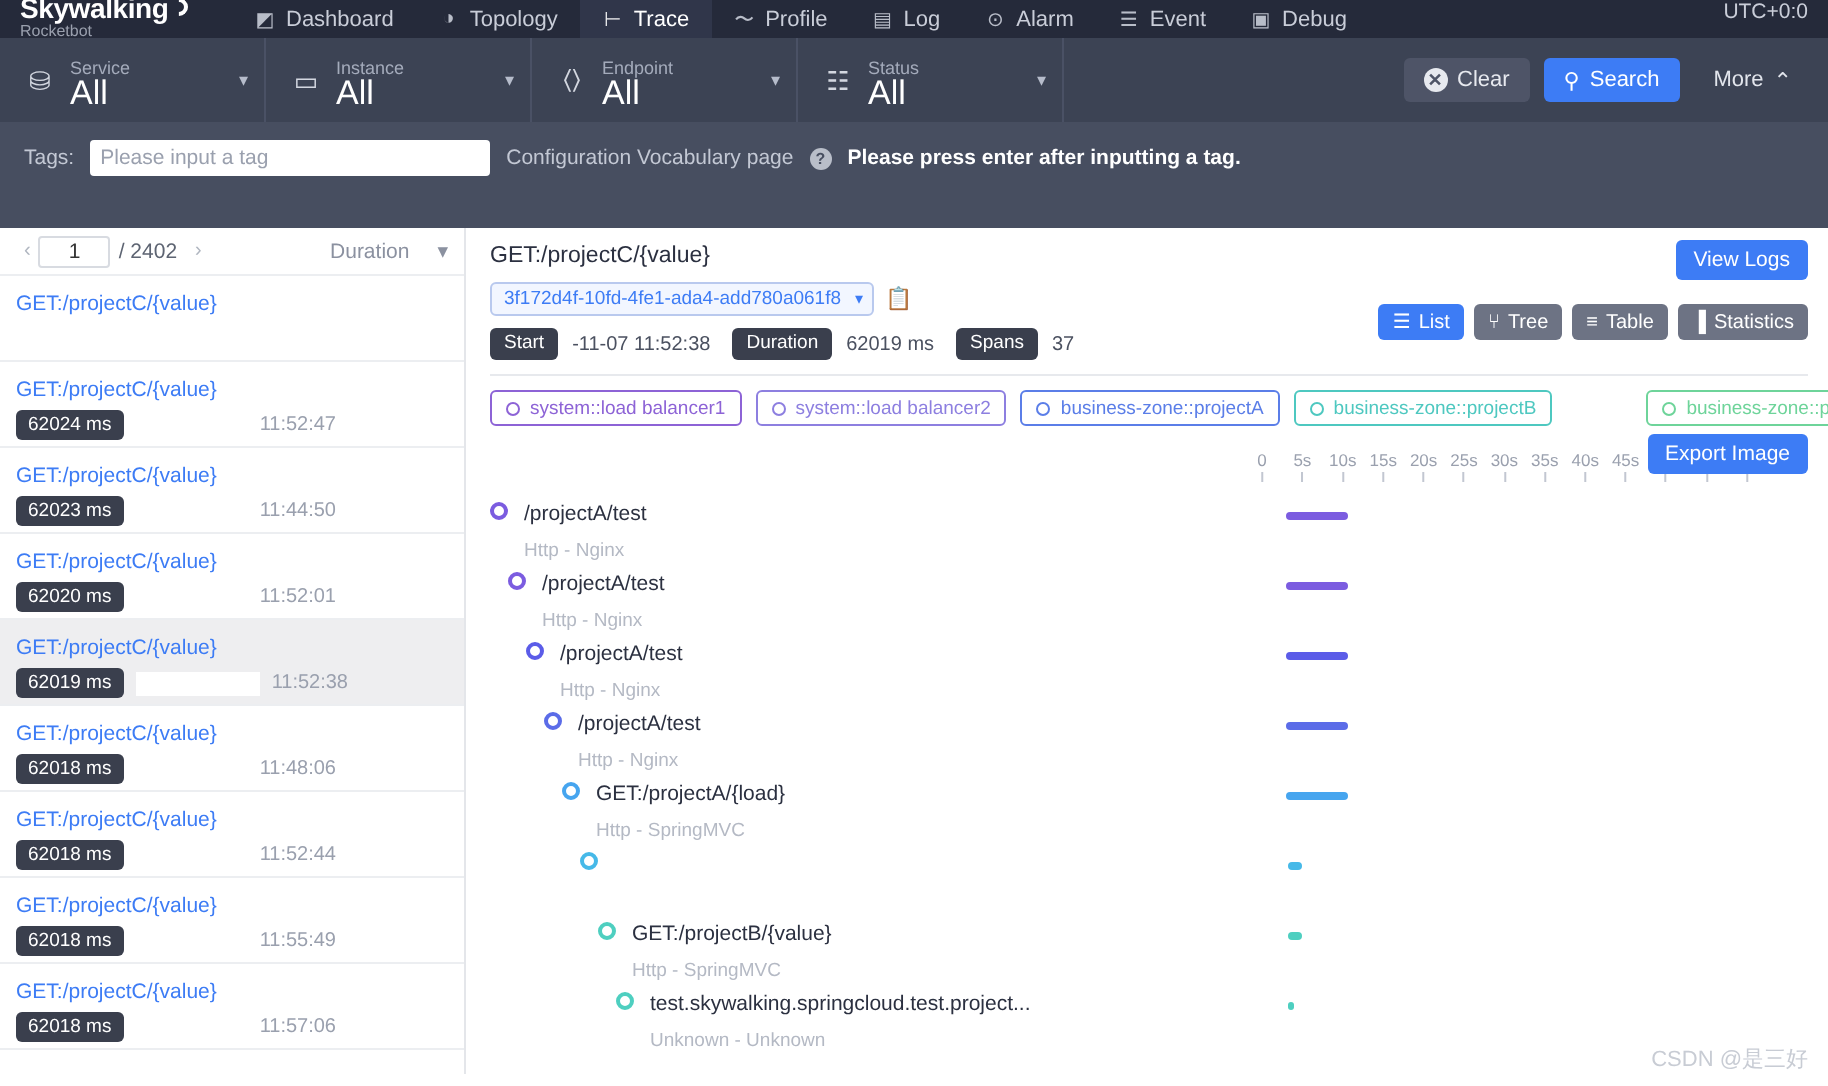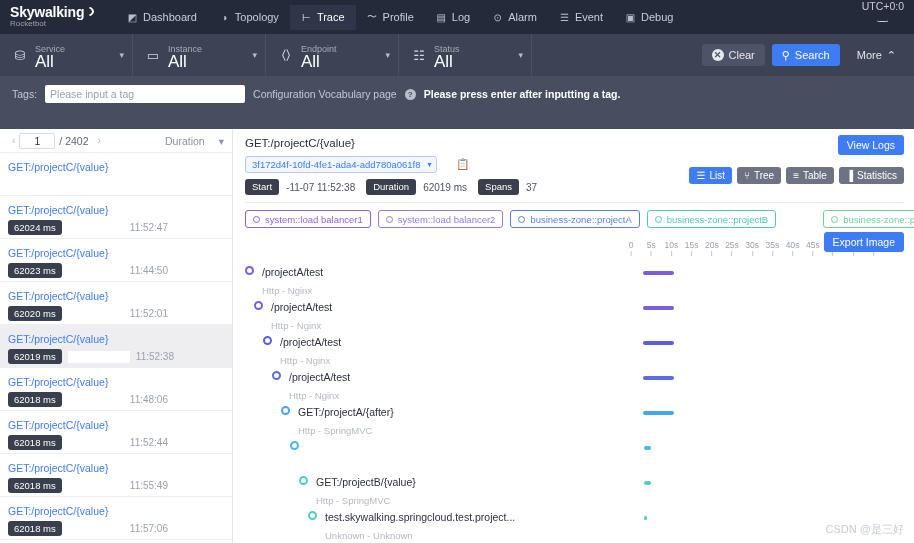--- a/index.html
+++ b/index.html
@@ -6,21 +6,21 @@
   html, body {
     width: 914px; height: 543px;
     font-family: "Liberation Sans", sans-serif;
     background: #fff;
     overflow: hidden;
   }
   body { position: relative; }
 
   
   .topnav {
-    height: 34px;
+    height: 19px;
     background: #252a3a;
     display: flex;
     align-items: center;
     padding: 0 8px 0 10px;
     color: #d6d9e0;
     font-size: 11px;
     position: relative;
   }
   .brand { display: flex; flex-direction: column; justify-content: center; width: 100px; }
   .brand-name {
@@ -136,21 +136,21 @@
     padding: 2px 6px; line-height: 11px;
   }
   .ttime { color: #9aa0ae; font-size: 10px; margin-left: auto; padding-right: 56px; }
   .traceitem.selected .ttime { padding-right: 50px; }
   .tbarslot { width: 62px; height: 12px; background: #fff; margin-left: 6px; }
 
   
   .detail { flex: 1; display: flex; flex-direction: column; background: #fff; overflow: hidden; position: relative; }
   .dhead { padding: 7px 10px 0 12px; position: relative; }
   .dtitle { font-size: 11.5px; color: #2b3040; line-height: 15px; }
-  .drow-id { display: flex; align-items: center; gap: 20px; margin-top: 5px; }
+  .drow-id { display: flex; align-items: center; gap: 6px; margin-top: 5px; }
   .idsel {
     border: 1px solid #b9c9ee; background: #f2f6ff; color: #3d7cf5;
     border-radius: 3px; height: 17px; font-size: 9.5px; padding: 0 15px 0 6px;
     display: inline-flex; align-items: center; position: relative; cursor: pointer;
   }
   .idsel .cv { position: absolute; right: 4px; font-size: 8px; }
   .copy-ic { color: #9aa0ae; font-size: 11px; cursor: pointer; }
   .drow-meta { display: flex; align-items: center; gap: 7px; margin-top: 6px; font-size: 10px; color: #4b5160; }
   .chip-dark {
     background: #3a3f4d; color: #fff; font-size: 9.5px; border-radius: 3px;
@@ -538,21 +538,21 @@
         <div class="spanrow">
           <div class="spanleft" style="left:39px">
             <span class="sdot-node" style="border-color: rgb(91, 108, 232);"></span>
             <span class="stext"><span class="sname">/projectA/test</span><br><span class="ssub">Http - Nginx</span></span>
           </div>
           <div class="bar" style="left: 410px; width: 31px; background: rgb(91, 108, 232);"></div>
         </div>
         <div class="spanrow">
           <div class="spanleft" style="left:48px">
             <span class="sdot-node" style="border-color: rgb(70, 165, 239);"></span>
-            <span class="stext"><span class="sname">GET:/projectA/{after}</span><br><span class="ssub">Http - SpringMVC</span></span>
+            <span class="stext"><span class="sname">GET:/projectA/{load}</span><br><span class="ssub">Http - SpringMVC</span></span>
           </div>
           <div class="bar" style="left: 410px; width: 31px; background: rgb(70, 165, 239);"></div>
         </div>
         <div class="spanrow">
           <div class="spanleft" style="left:57px">
             <span class="sdot-node" style="border-color: rgb(70, 185, 232);"></span>
           </div>
           <div class="bar" style="left: 411px; width: 7px; background: rgb(70, 185, 232);"></div>
         </div>
         <div class="spanrow">

